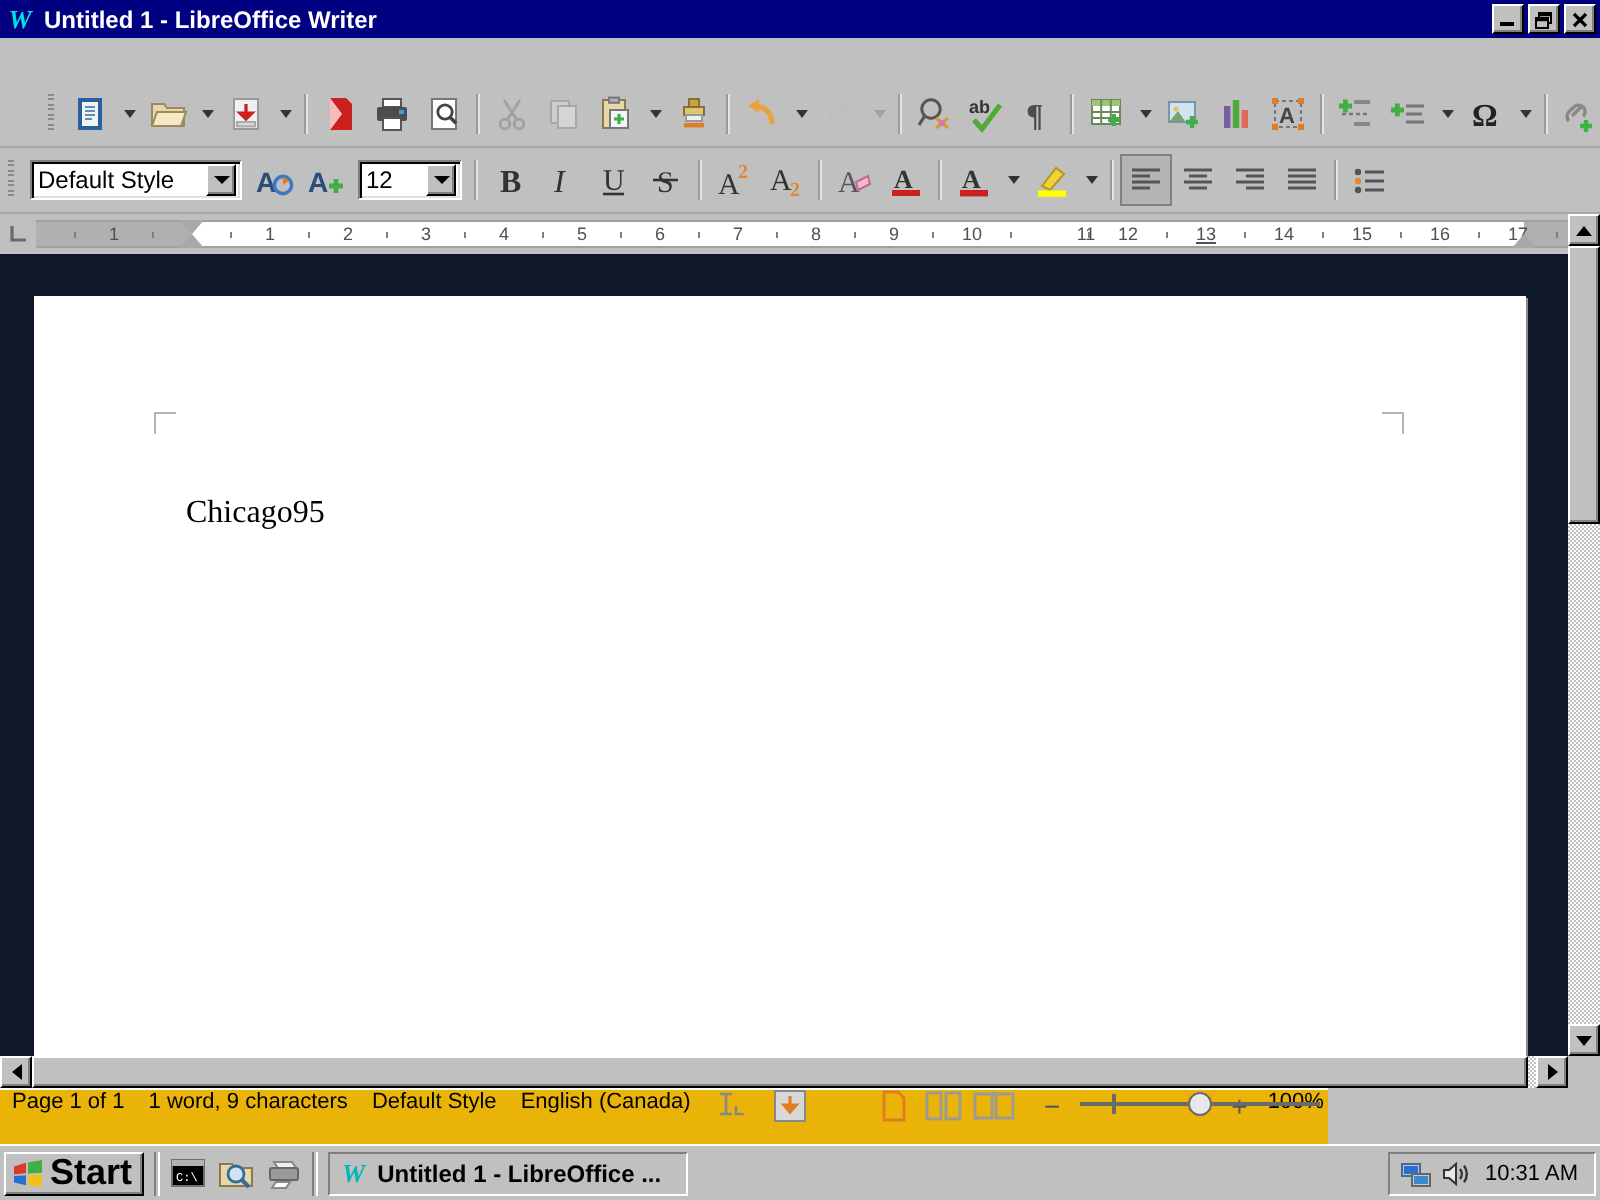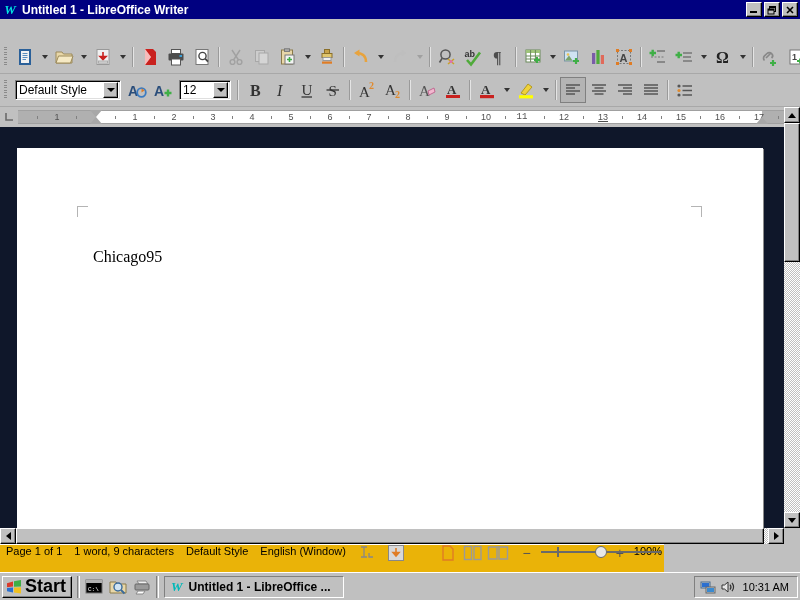--- a/index.html
+++ b/index.html
@@ -71,21 +71,21 @@
     display: flex; align-items: center; justify-content: center;
   }
 
   
   .toolbar {
     position: absolute; left: 0; width: 800px;
     background: #c0c0c0;
     display: flex; align-items: center;
     border-bottom: 1px solid #a8a8a8;
   }
-  #toolbar-standard { top: 41px; height: 33px; }
+  #toolbar-standard { top: 41px; height: 33px; padding-left: 20px; }
   #toolbar-formatting { top: 74px; height: 33px; }
 
   .grip {
     width: 7px; height: 24px; margin: 0 3px 0 2px;
     position: relative; flex: none;
   }
   .grip::before {
     content: ""; position: absolute; left: 2px; top: 2px;
     width: 3px; height: 20px;
     background-image: repeating-linear-gradient(to bottom,
@@ -777,21 +777,21 @@
       <div class="rk" style="left:312px;">6</div>
       <div class="rt" style="left:292px;"></div>
       <div class="rk" style="left:351px;">7</div>
       <div class="rt" style="left:331px;"></div>
       <div class="rk" style="left:390px;">8</div>
       <div class="rt" style="left:370px;"></div>
       <div class="rk" style="left:429px;">9</div>
       <div class="rt" style="left:409px;"></div>
       <div class="rk" style="left:468px;">10</div>
       <div class="rt" style="left:448px;"></div>
-      <div class="rk" style="left:504px;font-family:Liberation Mono, monospace;">11</div>
+      <div class="rk" style="left:525px;">11</div>
       <div class="rt" style="left:487px;"></div>
       <div class="rk" style="left:546px;">12</div>
       <div class="rt" style="left:526px;"></div>
       <div class="rk" style="left:585px;text-decoration:underline;">13</div>
       <div class="rt" style="left:565px;"></div>
       <div class="rk" style="left:624px;">14</div>
       <div class="rt" style="left:604px;"></div>
       <div class="rk" style="left:663px;">15</div>
       <div class="rt" style="left:643px;"></div>
       <div class="rk" style="left:702px;">16</div>
@@ -835,21 +835,21 @@
     <div class="sb-arrow" style="left:768px; top:0; width:16px; height:16px;">
         <i class="tri right"></i>
       </div>
   </div>
   <div class="sb-splitter"></div>
 
   <div class="statusbar">
     <span class="st">Page 1 of 1</span>
     <span class="st">1 word, 9 characters</span>
     <span class="st">Default Style</span>
-    <span class="st">English (Window)</span>
+    <span class="st">English (Canada)</span>
     <span style="flex:1"></span>
 
     <span class="st">
       <svg width="18" height="14" viewBox="0 0 18 14">
         <path d="M3,2 H9 M6,2 V12 M3,12 H9" stroke="#888" stroke-width="1.3" fill="none"></path>
         <path d="M11,8 V12 H15" stroke="#888" stroke-width="1.3" fill="none"></path>
       </svg>
     </span>
     <span class="st">
       <svg width="16" height="16" viewBox="0 0 16 16">

